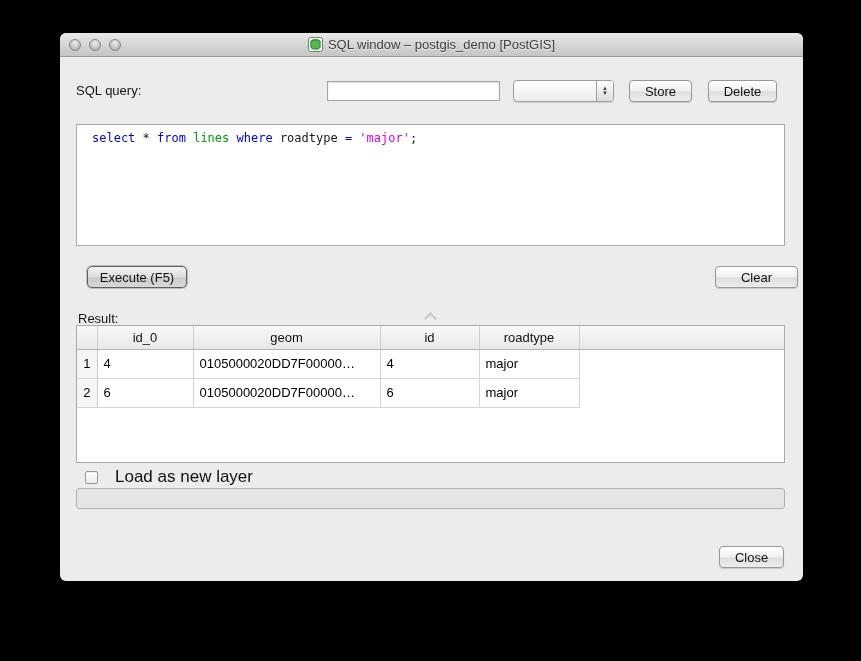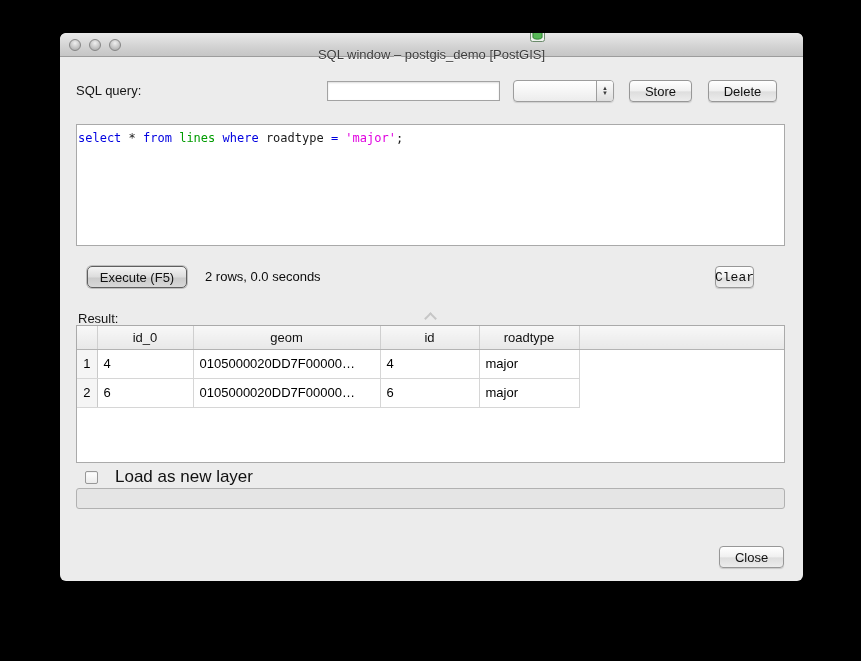--- a/index.html
+++ b/index.html
@@ -22,21 +22,21 @@
     border-bottom: 1px solid #9c9c9c;
     border-radius: 6px 6px 0 0;
     display: flex; align-items: center; justify-content: center;
   }
   .traffic { position: absolute; left: 9px; top: 0; height: 100%; display: flex; align-items: center; gap: 8px; }
   .tl {
     width: 12px; height: 12px; border-radius: 50%;
     background: radial-gradient(circle at 50% 32%, #efefef, #bdbdbd 65%, #a6a6a6);
     border: 1px solid #858585; display: inline-block;
   }
-  .title-wrap { display: flex; align-items: flex-end; gap: 5px; flex-direction: column; }
+  .title-wrap { display: flex; align-items: flex-start; gap: 5px; }
   .title-text { font-size: 13px; color: #3d3d3d; text-shadow: 0 1px 0 rgba(255,255,255,0.65); }
   .win-icon { display: inline-flex; width: 15px; height: 15px; }
   .content { position: relative; height: 524px; }
 
   .lbl { position: absolute; font-size: 13px; color: #141414; }
   .lbl-query { left: 16px; top: 24px; height: 20px; line-height: 20px; }
 
   .name-input {
     position: absolute; left: 267px; top: 24px; width: 173px; height: 20px;
     border: 1px solid #a3a3a3; background: #fff; border-radius: 0;
@@ -63,34 +63,34 @@
     position: absolute; height: 22px;
     border: 1px solid #979797; border-radius: 4px;
     background: linear-gradient(180deg, #ffffff, #f0f0f0 48%, #dedede 55%, #ececec);
     font-family: "Liberation Sans", sans-serif; font-size: 13px; color: #111;
     display: flex; align-items: center; justify-content: center;
     box-shadow: 0 1px 1px rgba(0,0,0,0.15);
     cursor: default;
   }
   .btn-store  { left: 569px; top: 23px; width: 63px; }
   .btn-delete { left: 648px; top: 23px; width: 69px; }
-  .btn-clear  { left: 655px; top: 209px; width: 39px; font-family: Liberation Mono, monospace; }
+  .btn-clear  { left: 655px; top: 209px; width: 83px; }
   .btn-close  { left: 659px; top: 489px; width: 65px; }
   .btn-exec {
     left: 27px; top: 209px; width: 100px;
     background: linear-gradient(180deg, #f4f4f4, #dcdcdc 50%, #cbcbcb 55%, #d8d8d8);
     border: 1px solid #5f5f5f;
     box-shadow: 0 0 0 1px rgba(110,110,110,0.35);
     border-radius: 5px;
   }
   .sql-editor {
     position: absolute; left: 16px; top: 67px; width: 709px; height: 122px;
     background: #fff; border: 1px solid #a9a9a9;
     font-family: "DejaVu Sans Mono", monospace; font-size: 12px; line-height: 16px;
-    padding: 5px 1px; overflow: hidden;
+    padding: 5px 15px; overflow: hidden;
   }
   .status {
     position: absolute; left: 145px; top: 209px; height: 22px; line-height: 22px;
     font-size: 13px; color: #0b0b0b;
   }
   .grip { position: absolute; left: 362px; top: 255px; width: 16px; height: 10px; }
   .grip::before {
     content: ""; display: block; width: 7px; height: 7px; margin: 2px auto 0;
     border-left: 2px solid #c6c6c6; border-top: 2px solid #c6c6c6;
     transform: rotate(45deg);
@@ -168,21 +168,20 @@
         </span>
     </div>
     <button class="btn btn-store">Store</button>
     <button class="btn btn-delete">Delete</button>
 
     <div class="sql-editor">
       <div id="code-line"><span style="color: rgb(0, 0, 224);">select </span><span style="color: rgb(26, 26, 26);">* </span><span style="color: rgb(0, 0, 224);">from </span><span style="color: rgb(0, 156, 0);">lines </span><span style="color: rgb(0, 0, 224);">where </span><span style="color: rgb(26, 26, 26);">roadtype </span><span style="color: rgb(0, 0, 224);">= </span><span style="color: rgb(224, 0, 224);">'major'</span><span style="color: rgb(26, 26, 26);">;</span></div>
     </div>
 
     <button class="btn btn-exec">Execute (F5)</button>
-    <span class="status">2 rows, 0.0 seconds</span>
     <button class="btn btn-clear">Clear</button>
 
     <div class="grip"></div>
 
     <span class="lbl lbl-result">Result:</span>
 
     <div class="table-wrap">
       <table>
         <colgroup>
           <col style="width:20px">

